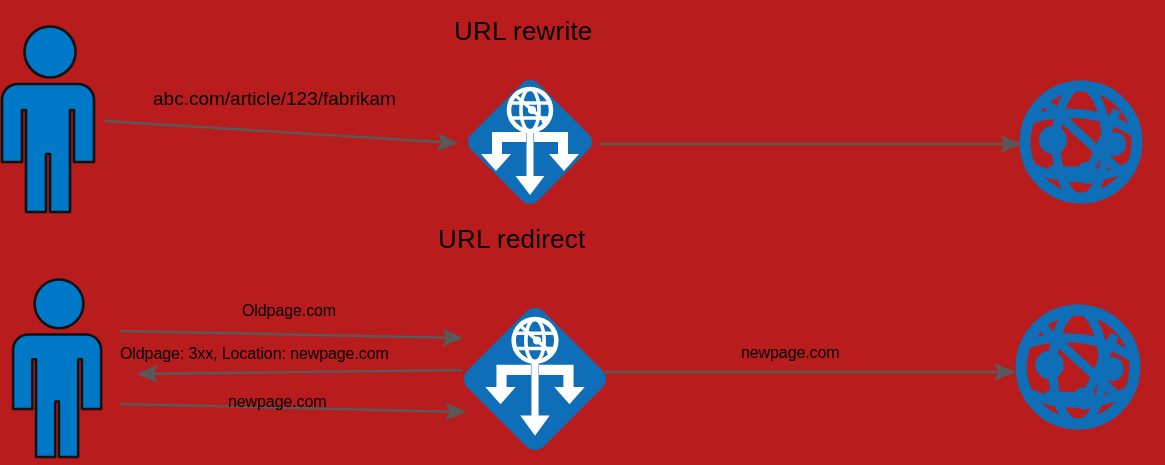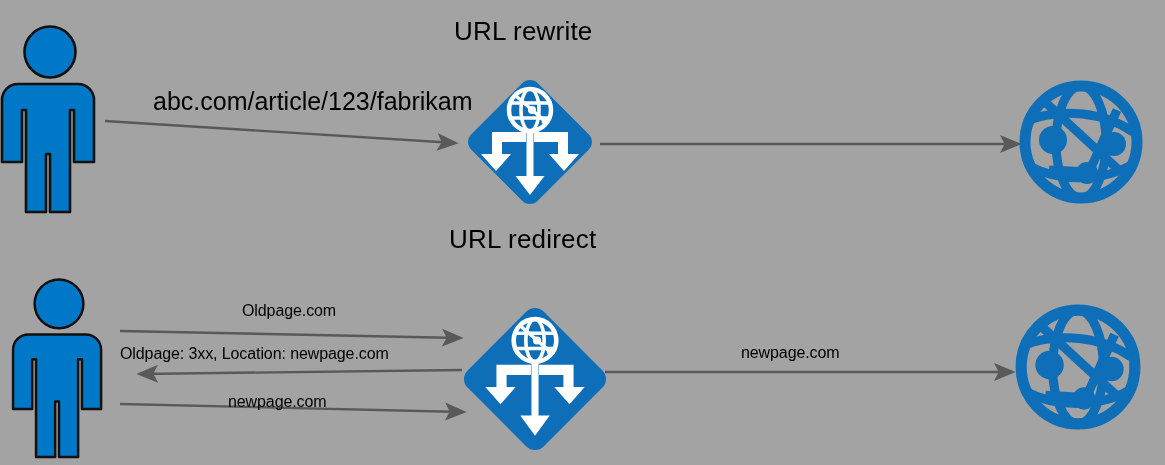--- a/index.html
+++ b/index.html
@@ -9,21 +9,21 @@
     background: #ffffff;
   }
   body {
     font-family: "Liberation Sans", sans-serif;
     color: #000000;
   }
   #canvas {
     position: relative;
     width: 1165px;
     height: 465px;
-    background: #a3a3a3;
+    background: #b91c1c;
     overflow: hidden;
   }
   .layer {
     position: absolute;
     left: 0;
     top: 0;
     width: 1165px;
     height: 465px;
   }
   .node {
@@ -34,21 +34,21 @@
     white-space: nowrap;
     line-height: 1;
   }
   .section-title {
     font-size: 26px;
     font-weight: 400;
     color: #000000;
     letter-spacing: 0.2px;
   }
   .url-label {
-    font-size: 25px;
+    font-size: 19px;
     font-weight: 400;
     color: #000000;
   }
   .bold-label {
     font-size: 16px;
     font-weight: normal;
     color: #000000;
     letter-spacing: -0.1px;
   }
   svg { display: block; overflow: visible; }
@@ -169,21 +169,21 @@
         <circle cx="6" cy="31" r="11" fill="#0E6EB8"></circle>
       </g>
     </svg>
   </div>
 
   <div class="label section-title" style="left:454px; top:18px;">URL rewrite</div>
 
   <div class="label url-label" style="left:153px; top:89px;">abc.com/article/123/fabrikam</div>
 
 
-  <div class="label section-title" style="left:449px; top:226px;">URL redirect</div>
+  <div class="label section-title" style="left:438px; top:226px;">URL redirect</div>
 
   <div class="label bold-label" style="left:242px; top:303px;">Oldpage.com</div>
 
   <div class="label bold-label" style="left:120px; top:346px;">Oldpage: 3xx, Location: newpage.com</div>
 
   <div class="label bold-label" style="left:228px; top:394px;">newpage.com</div>
 
   <div class="label bold-label" style="left:741px; top:345px;">newpage.com</div>
 
 </div>

